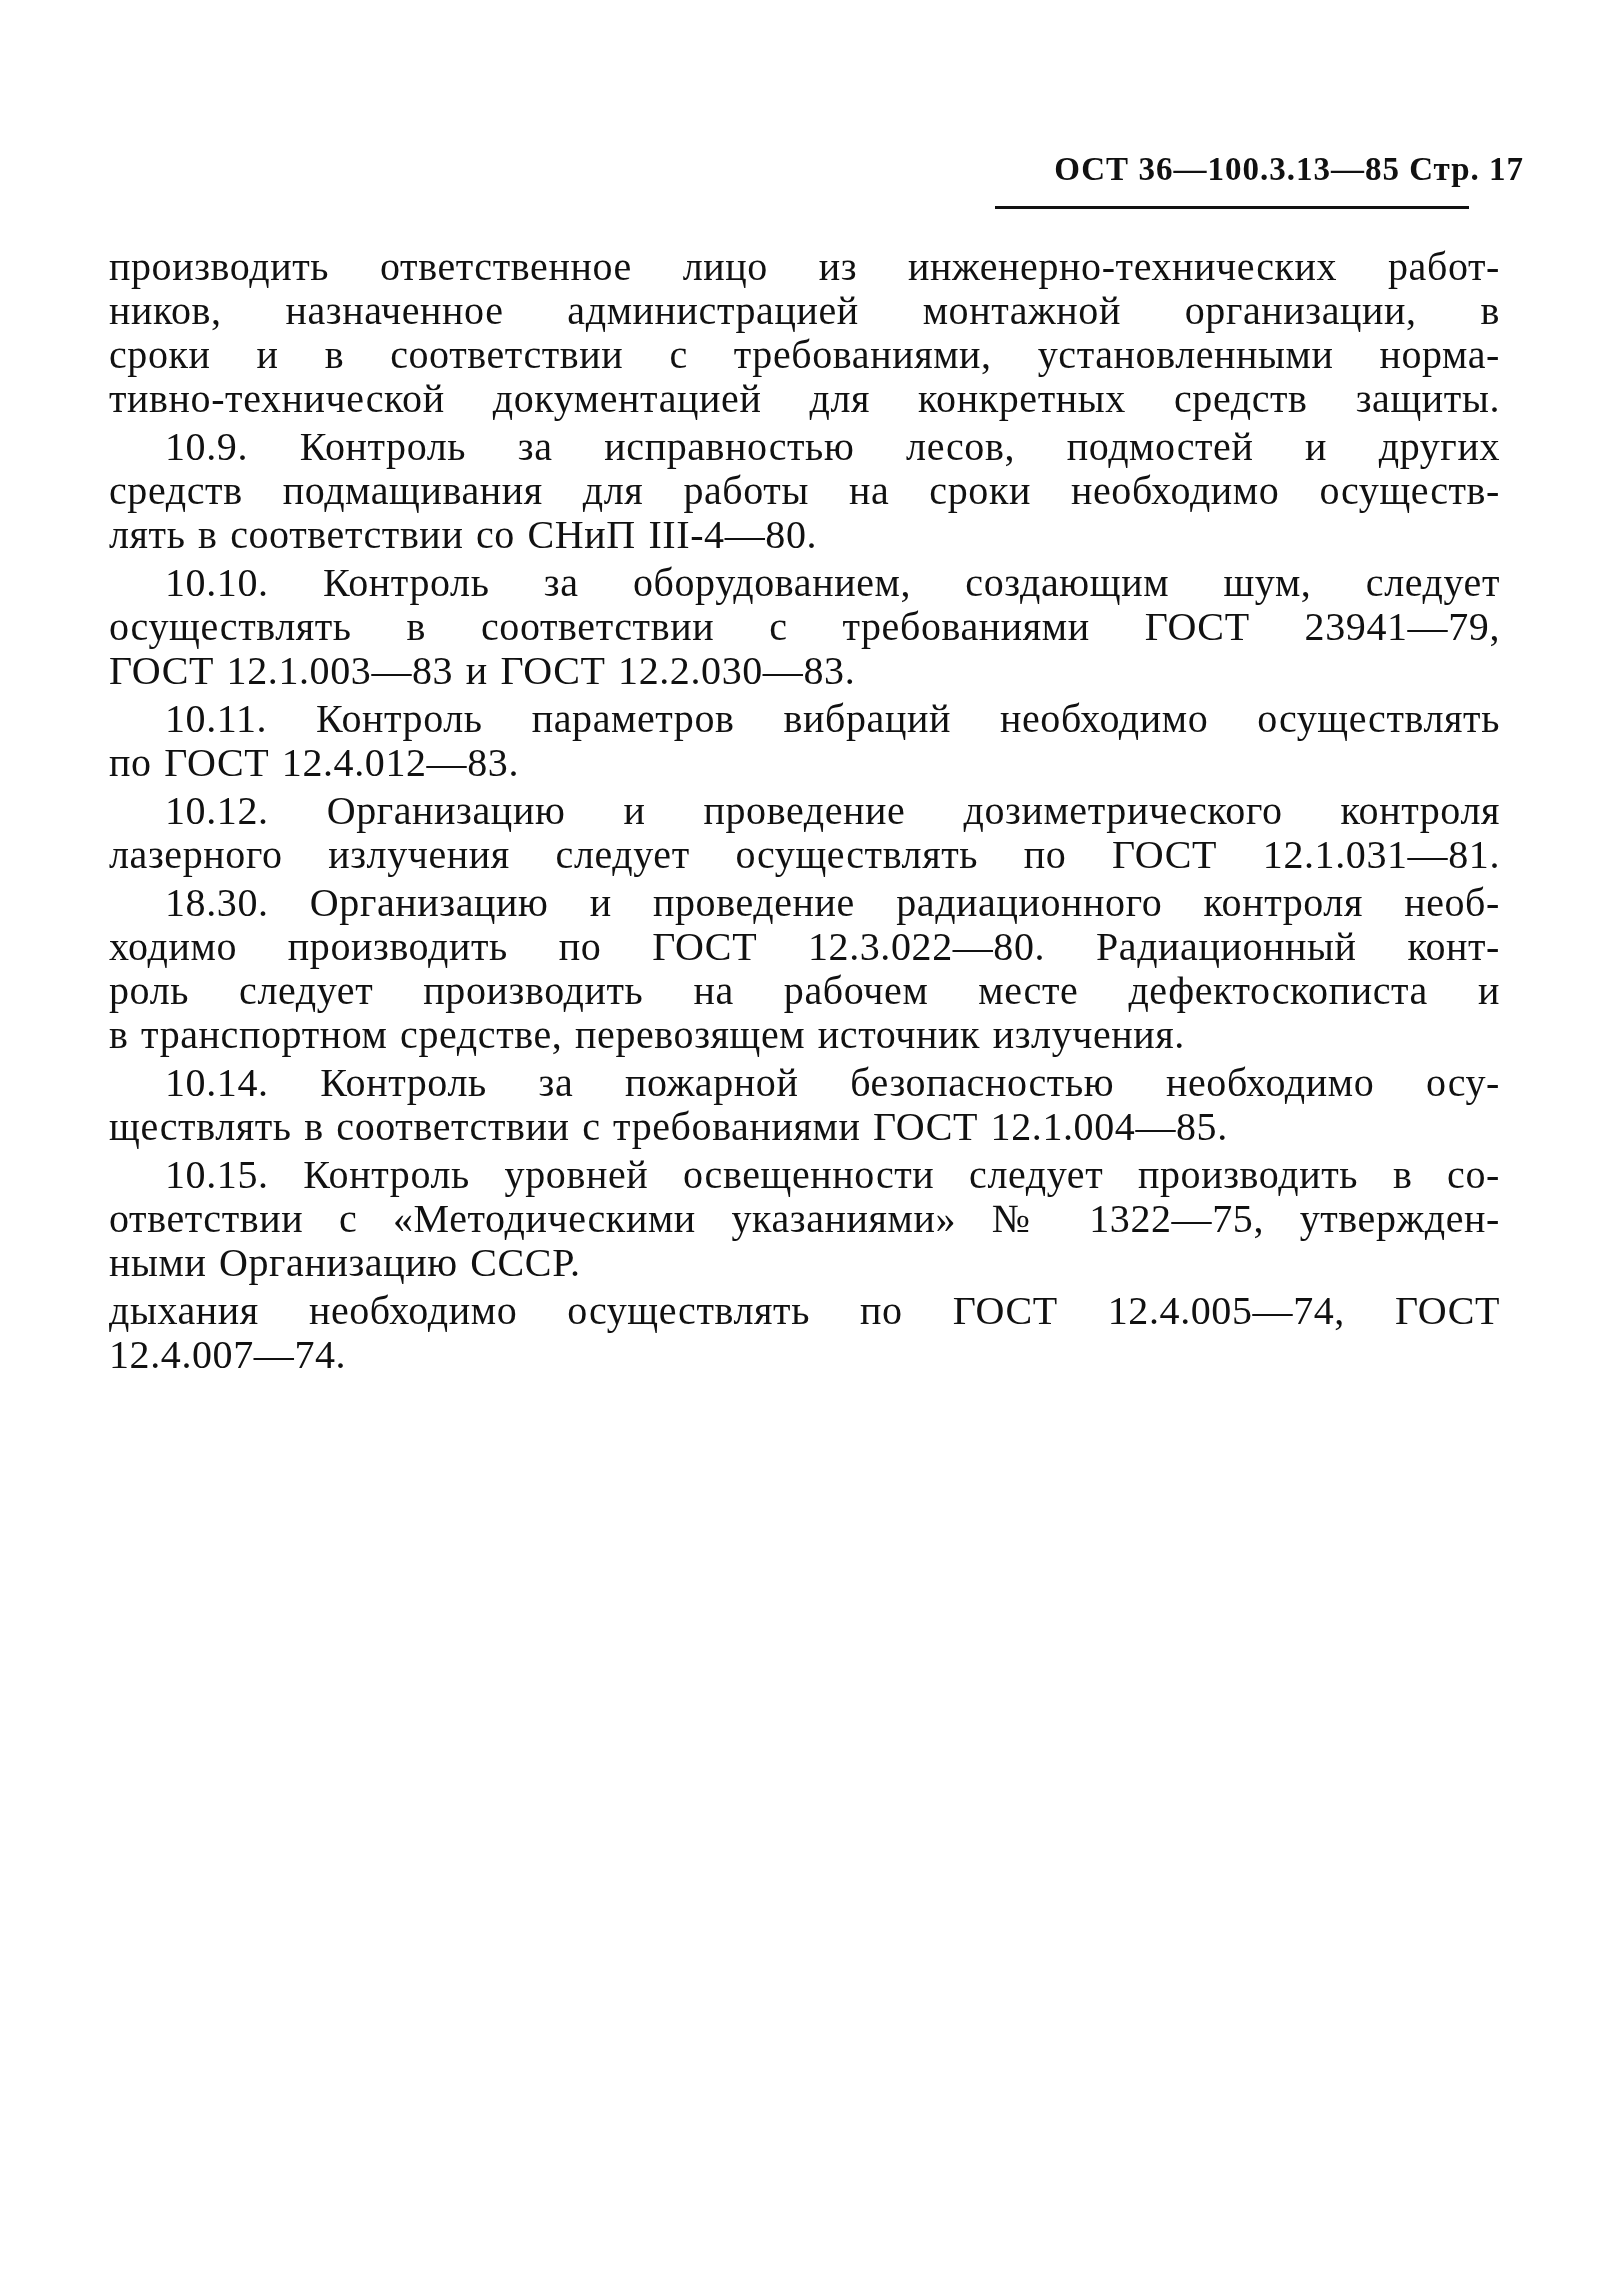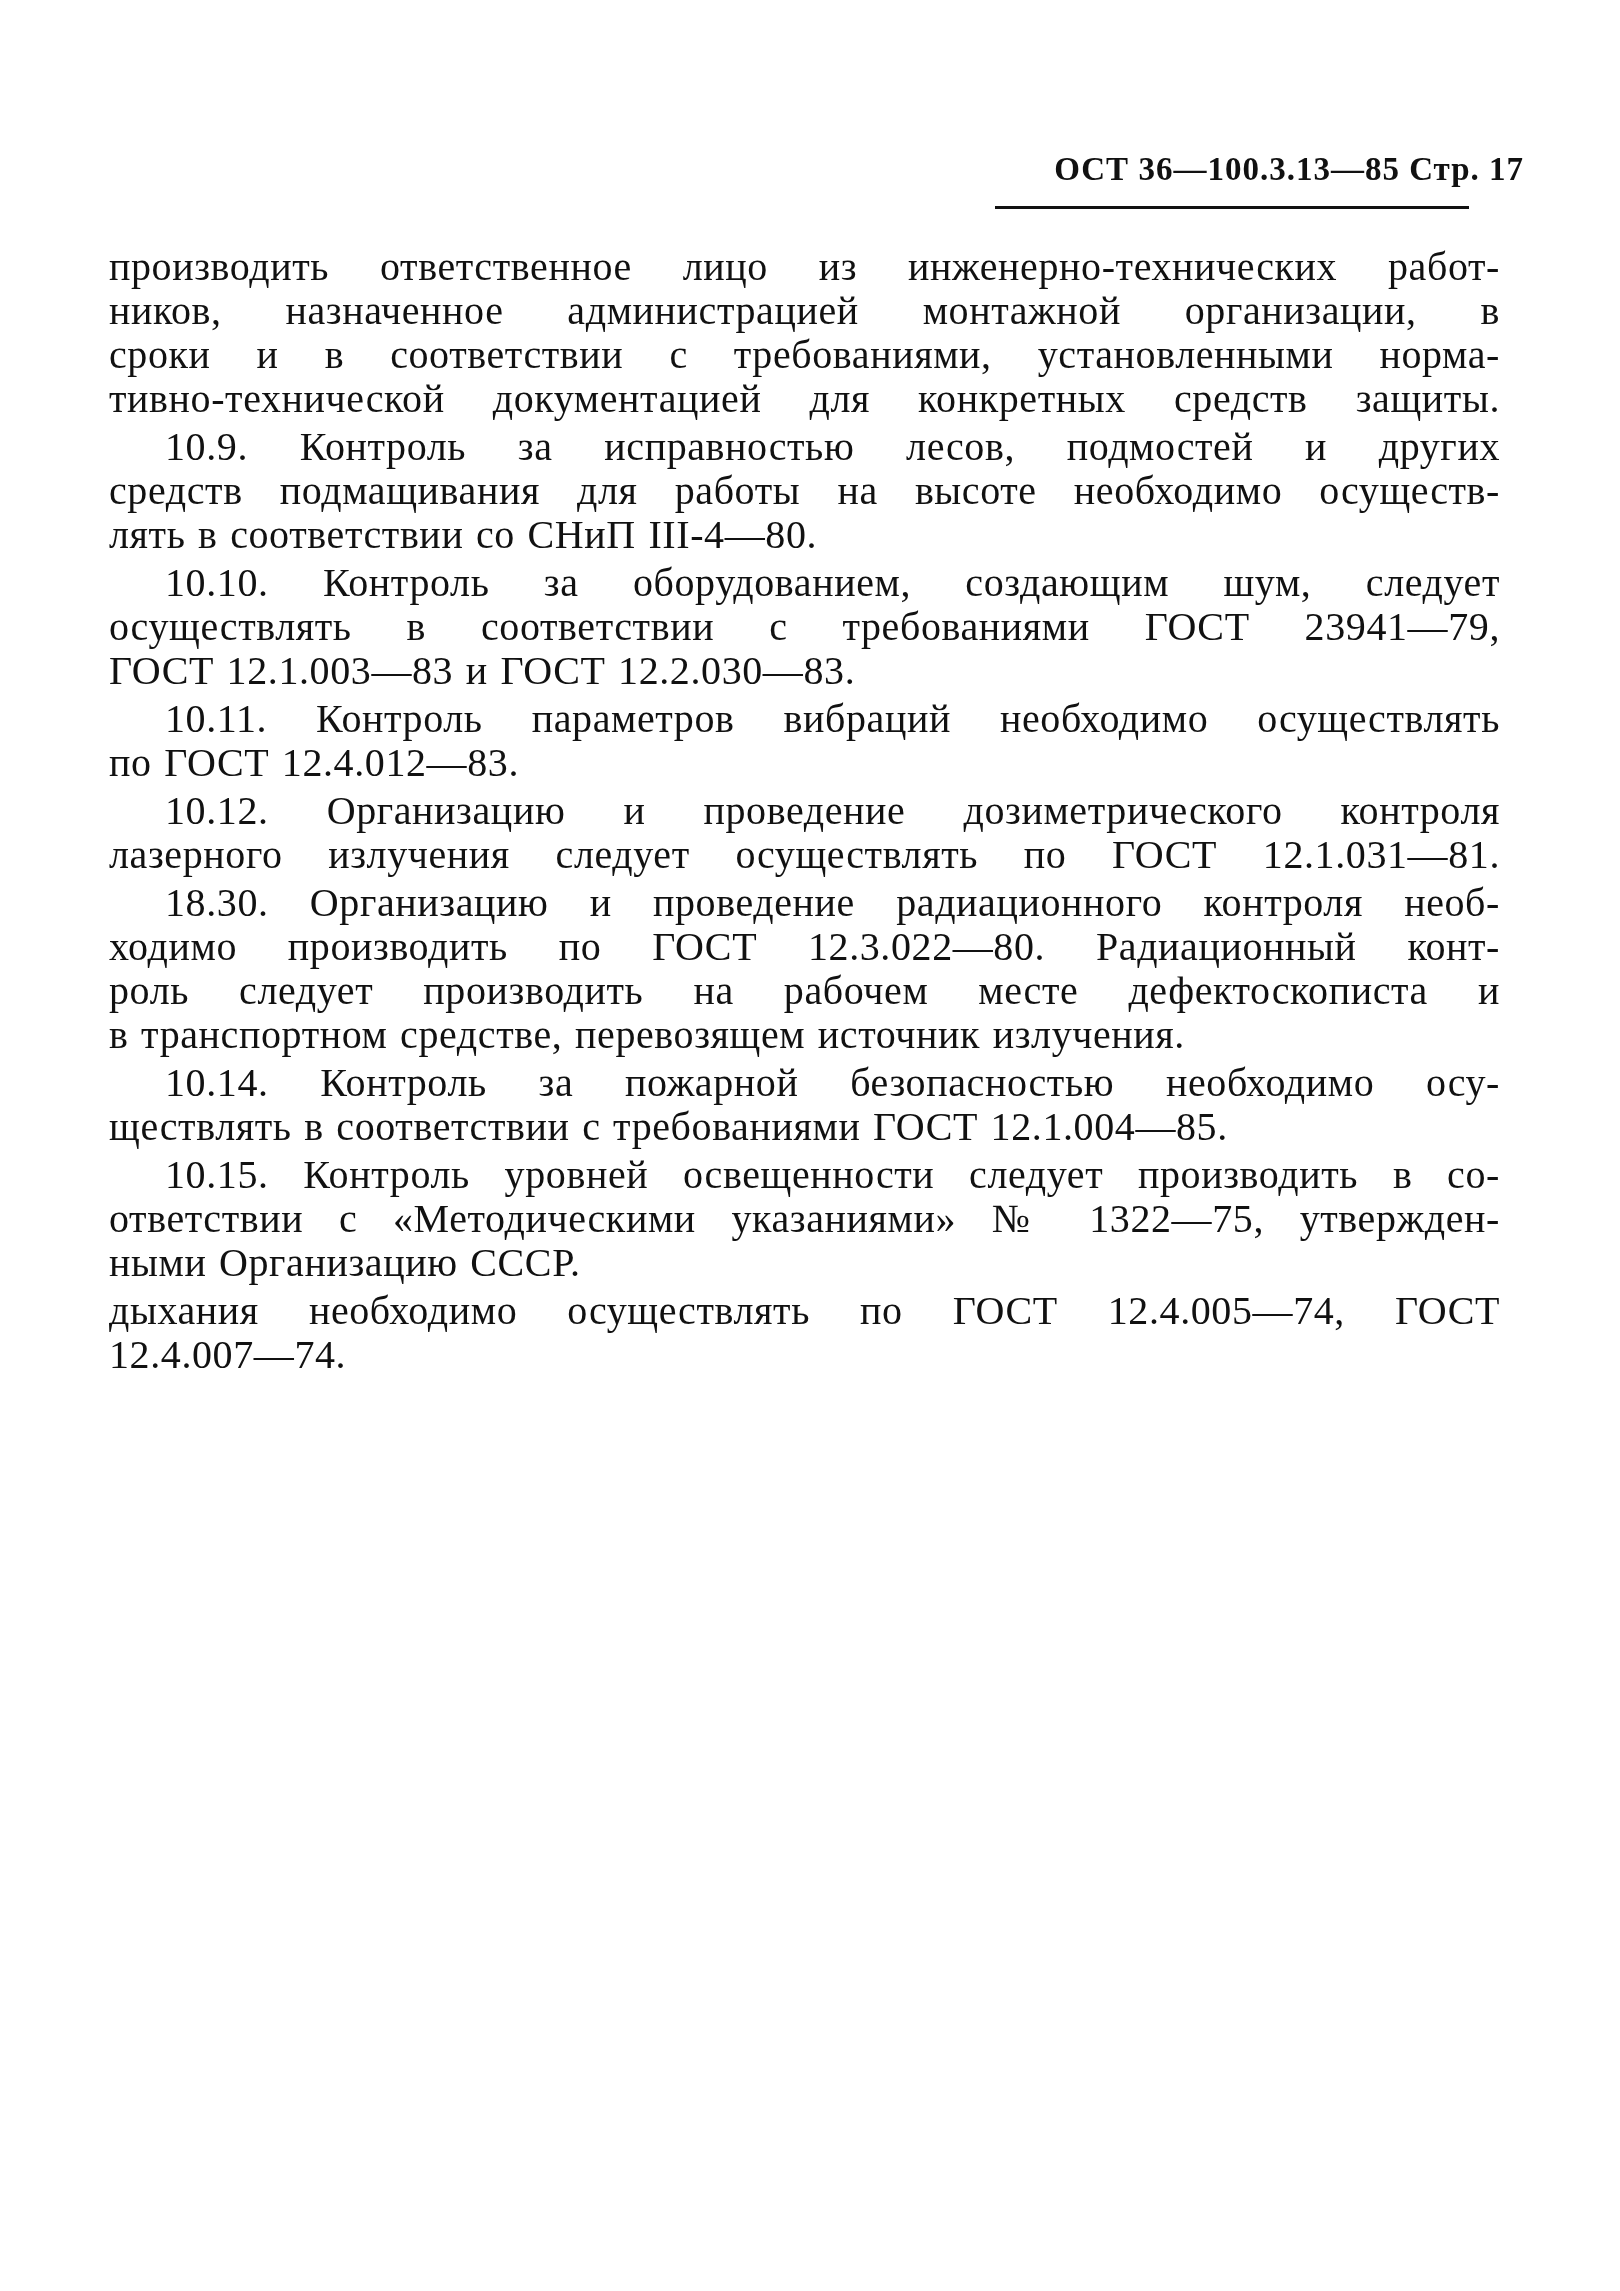--- a/index.html
+++ b/index.html
@@ -78,21 +78,21 @@
 
     <div class="para">
       <span class="line">производить ответственное лицо из инженерно-технических работ-</span>
       <span class="line">ников, назначенное администрацией монтажной организации, в</span>
       <span class="line">сроки и в соответствии с требованиями, установленными норма-</span>
       <span class="line">тивно-технической документацией для конкретных средств защиты.</span>
     </div>
 
     <div class="para">
       <span class="line indent">10.9. Контроль за исправностью лесов, подмостей и других</span>
-      <span class="line">средств подмащивания для работы на высоте необходимо осуществ-</span>
+      <span class="line">средств подмащивания для работы на сроки необходимо осуществ-</span>
       <span class="line last">лять в соответствии со СНиП III-4—80.</span>
     </div>
 
     <div class="para">
       <span class="line indent">10.10. Контроль за оборудованием, создающим шум, следует</span>
       <span class="line">осуществлять в соответствии с требованиями ГОСТ 23941—79,</span>
       <span class="line last">ГОСТ 12.1.003—83 и ГОСТ 12.2.030—83.</span>
     </div>
 
     <div class="para">

